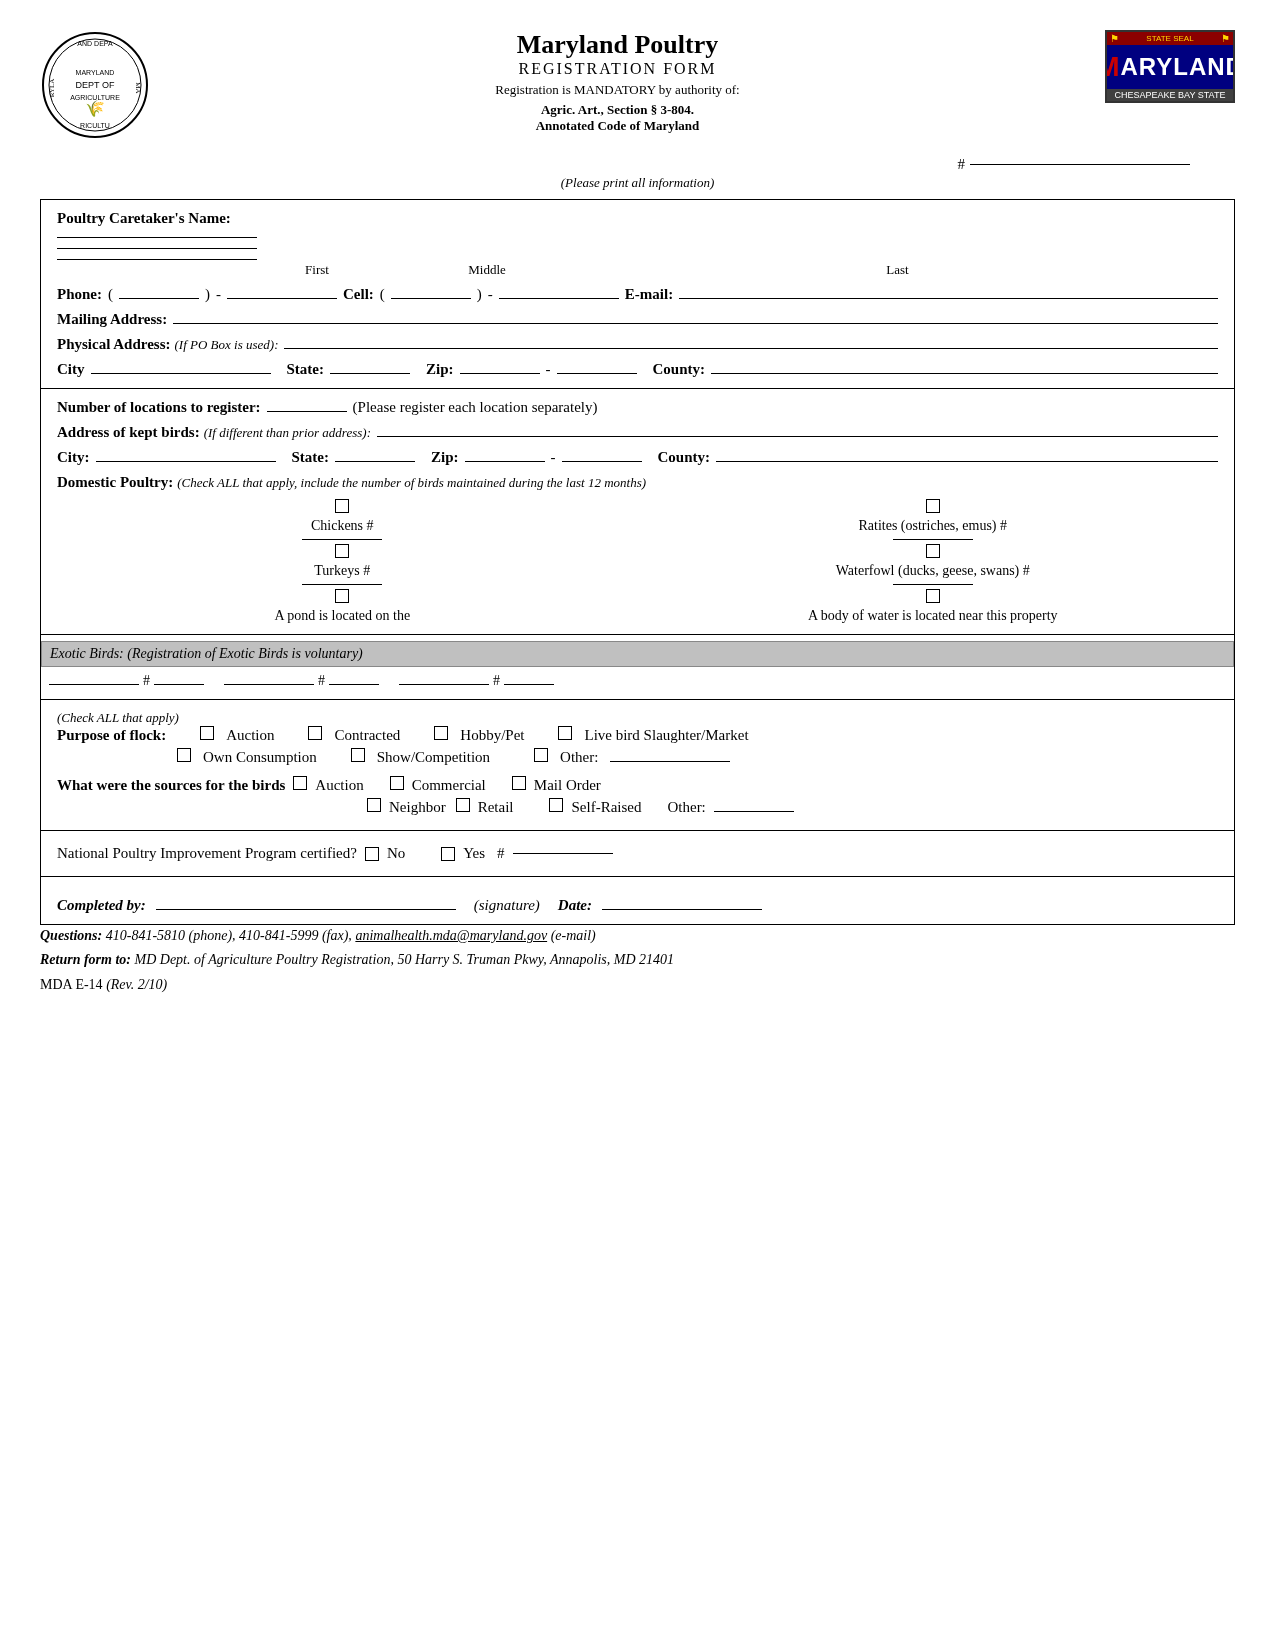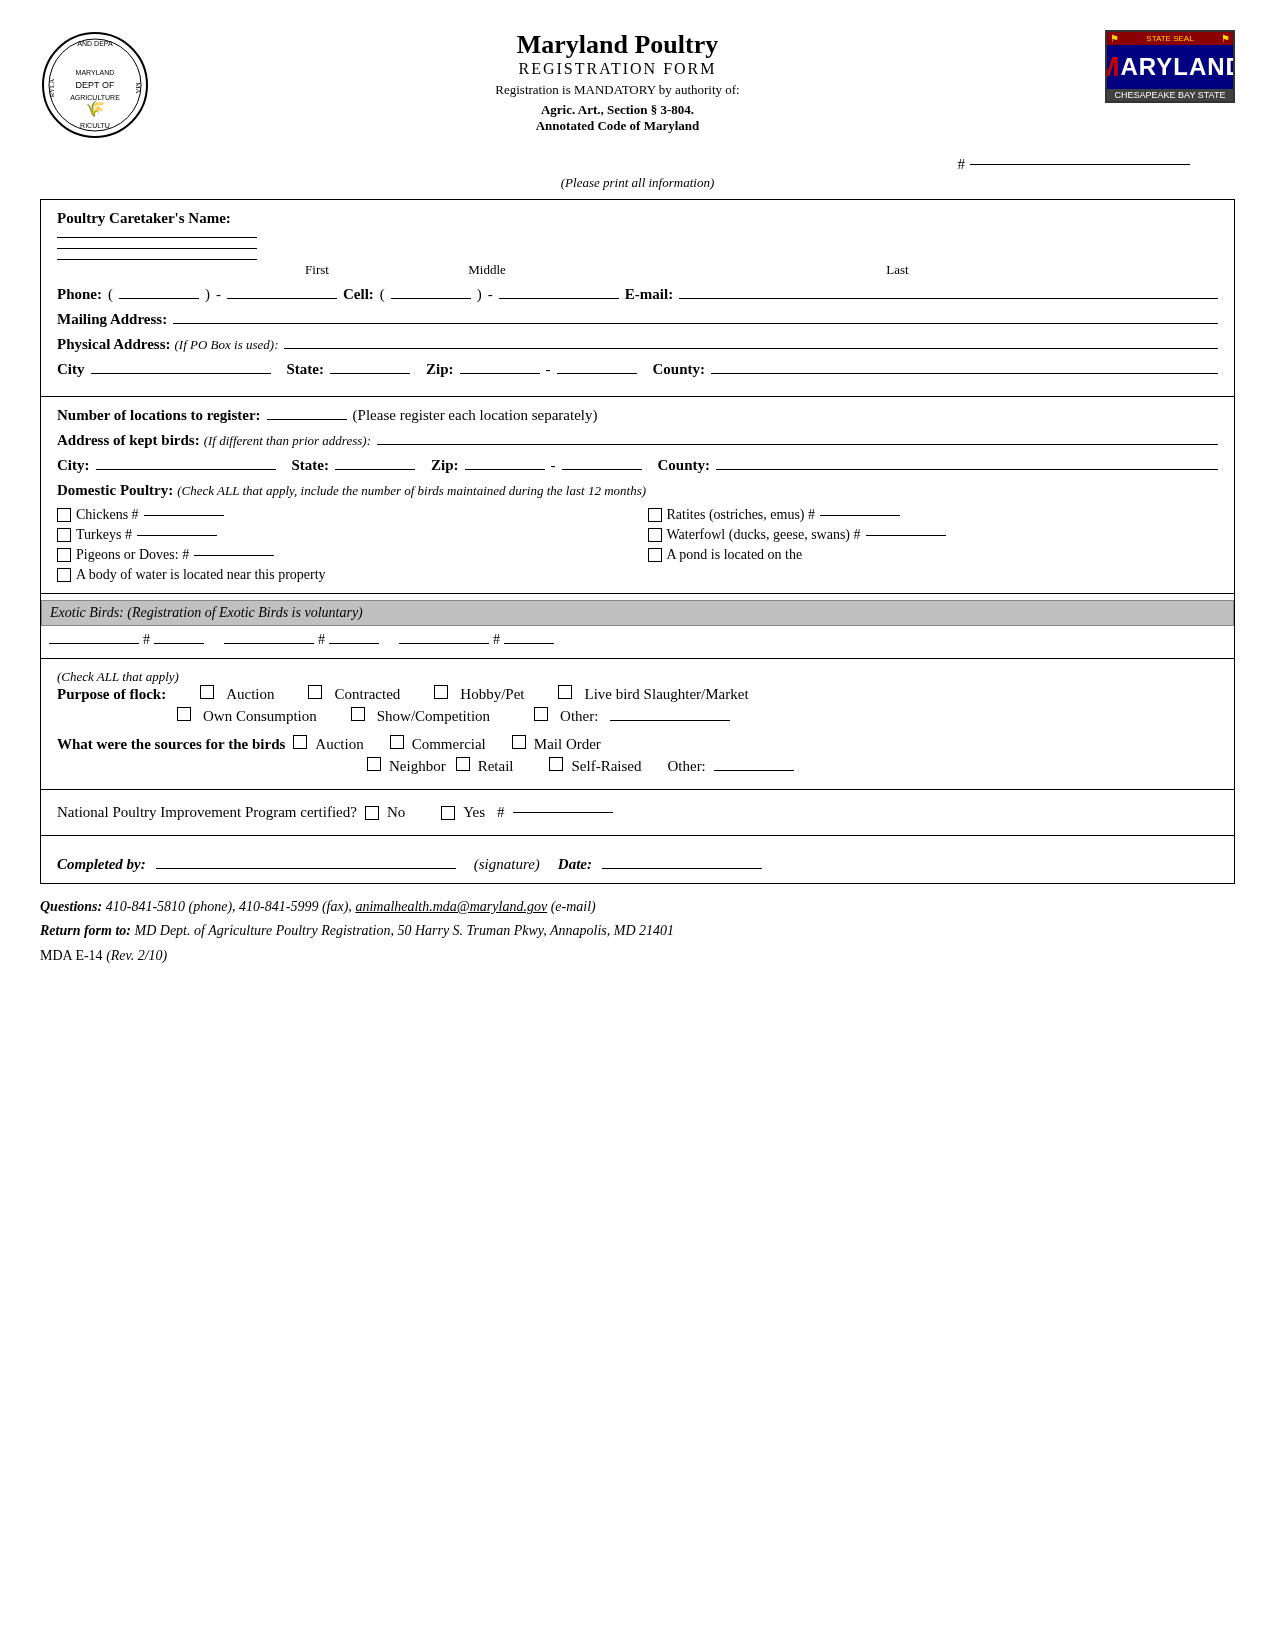--- a/index.html
+++ b/index.html
@@ -149,35 +149,36 @@
       display: flex;
       align-items: baseline;
       margin-bottom: 8px;
     }
 
     
     .city-row {
       display: flex;
       align-items: baseline;
       gap: 6px;
-      margin-bottom: 8px;
+      margin-bottom: 0;
     }
 
     
     .poultry-grid {
       display: grid;
       grid-template-columns: 1fr 1fr;
       gap: 4px 20px;
       margin-top: 6px;
     }
     .checkbox-item {
       display: flex;
       align-items: center;
       gap: 5px;
       font-size: 14px;
+      flex-direction: column;
     }
     .checkbox-box {
       width: 14px;
       height: 14px;
       border: 1px solid #000;
       display: inline-block;
       flex-shrink: 0;
     }
 
     
@@ -257,21 +258,20 @@
       padding: 20px 16px 10px;
     }
     .completed-row {
       display: flex;
       align-items: baseline;
       gap: 10px;
     }
 
     
     .footer {
-      margin-top: 12px;
       font-size: 14px;
       line-height: 1.6;
     }
     .footer p { margin-bottom: 2px; }
     .footer a { color: #000; }
 
     .bold-italic { font-weight: bold; font-style: italic; }
 
     .gap-small { width: 10px; display: inline-block; }
     .gap-medium { width: 20px; display: inline-block; }
@@ -481,25 +481,20 @@
       <div class="checkbox-item">
         <span class="checkbox-box"></span>
         <span>Turkeys #</span>
         <span class="underline-field" style="width:70px;"></span>
       </div>
 
       <div class="checkbox-item">
         <span class="checkbox-box"></span>
         <span>Waterfowl (ducks, geese, swans) #</span>
         <span class="underline-field" style="width:50px;"></span>
-      </div>
-      <div class="checkbox-item">
-        <span class="checkbox-box"></span>
-        <span>Pigeons or Doves: #</span>
-        <span class="underline-field" style="width:70px;"></span>
       </div>
 
       <div class="checkbox-item">
         <span class="checkbox-box"></span>
         <span>A pond is located on the</span>
       </div>
       <div class="checkbox-item">
         <span class="checkbox-box"></span>
         <span>A body of water is located near this property</span>
       </div>

